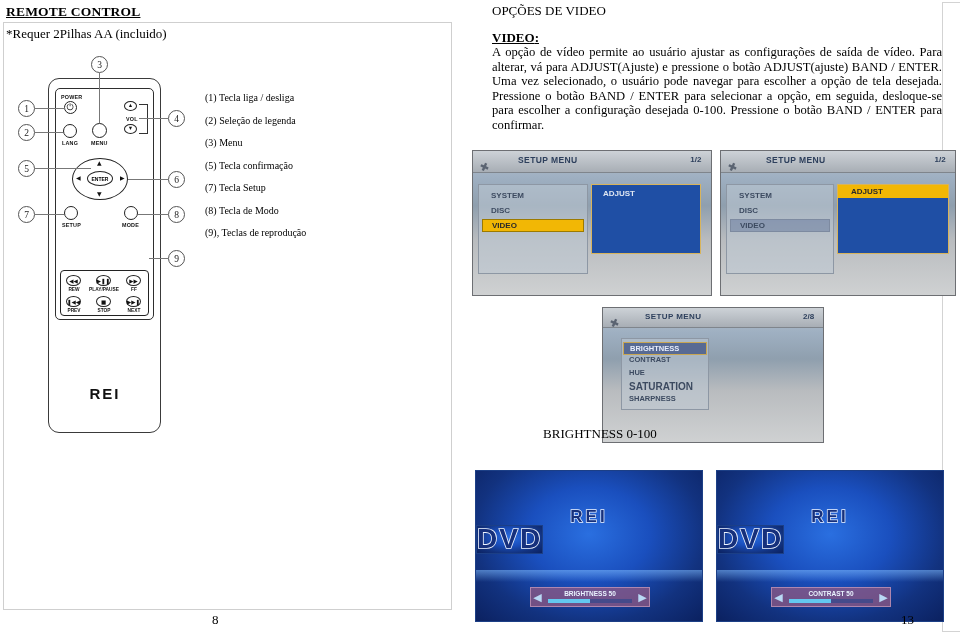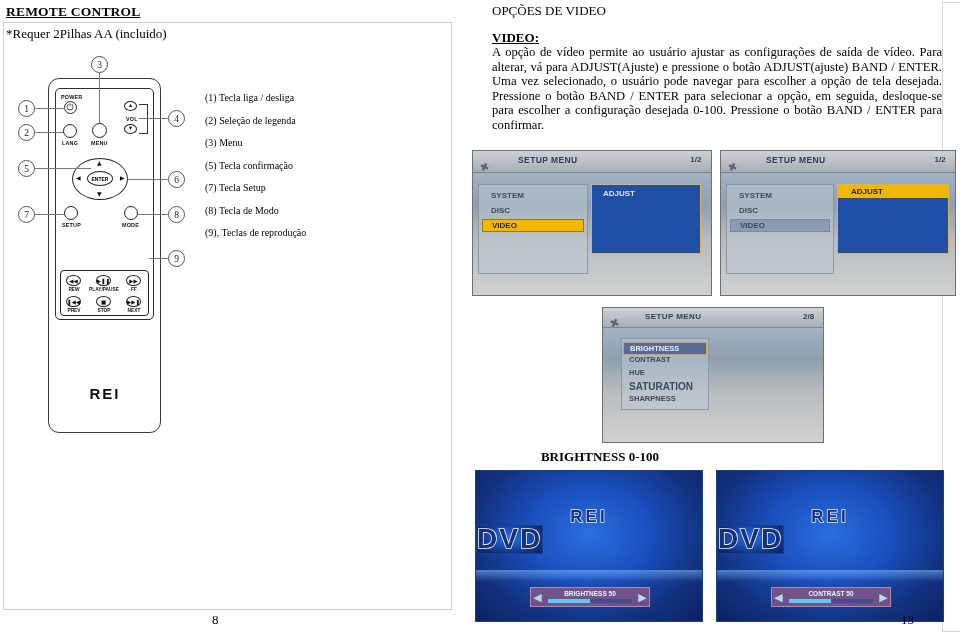--- a/index.html
+++ b/index.html
@@ -419,21 +419,21 @@
     <div class="tv-title" style="left:42px; top:4px; font-size:8px;">SETUP MENU</div>
     <div class="tv-page" style="top:4px; font-size:8px;">2/8</div>
     <div class="menu-panel" style="left:18px; top:30px; width:88px; height:72px;"></div>
     <div class="menu-item hl" style="left:20px; top:34px; width:84px; padding:1px 0 1px 6px; font-size:7.5px; background:rgba(60,80,130,.75); color:#e7eefc; border:1px solid #c8a653;">BRIGHTNESS</div>
     <div class="menu-item" style="left:26px; top:47px; font-size:7.5px;">CONTRAST</div>
     <div class="menu-item" style="left:26px; top:60px; font-size:7.5px;">HUE</div>
     <div class="menu-item" style="left:26px; top:73px; font-size:10px;text-align:center;">SATURATION</div>
     <div class="menu-item" style="left:26px; top:86px; font-size:7.5px;">SHARPNESS</div>
   </div>
 
-  <div class="caption" style="left:40px; top:449px; width:180px;font-weight:bold;">BRIGHTNESS 0-100</div>
+  <div class="caption" style="left:40px; top:426px; width:180px;">BRIGHTNESS 0-100</div>
 
   <div class="dvd" style="left:5px; top:470px; width:228px; height:152px;">
     <div class="dvd-horizon"></div>
     <div class="dvd-logo" style="top:38px;">
       <span class="rei">REI</span>
       <span class="dvd">DVD</span>
     </div>
     <div class="slider-bar" style="left:54px; bottom:14px; width:120px; height:20px;">
       <div class="slider-arrow">◀</div>
       <div class="slider-core">

